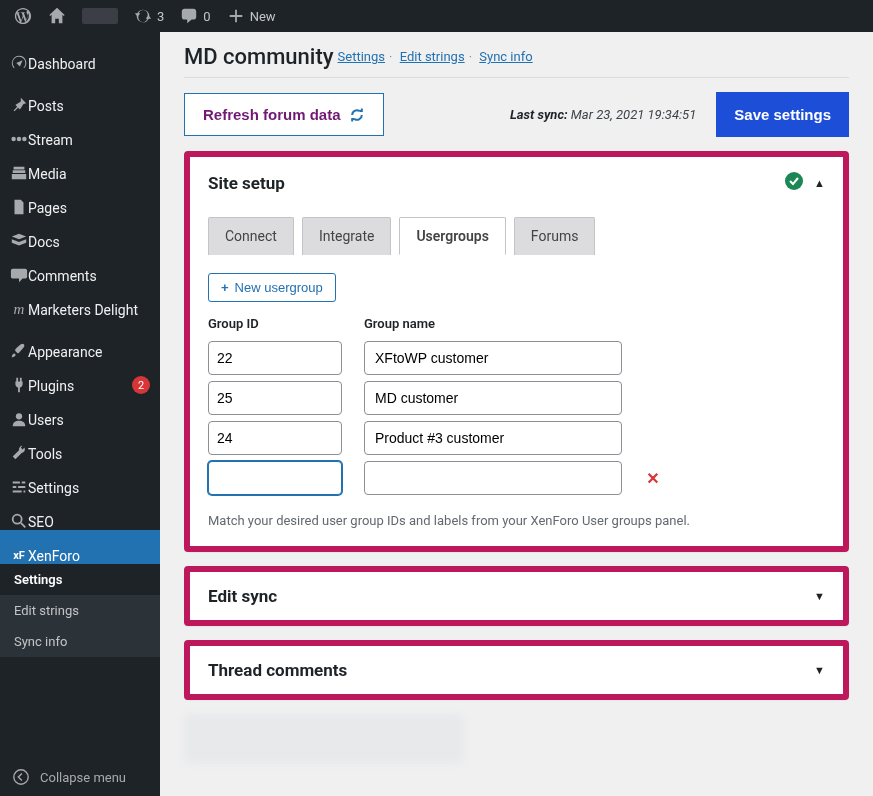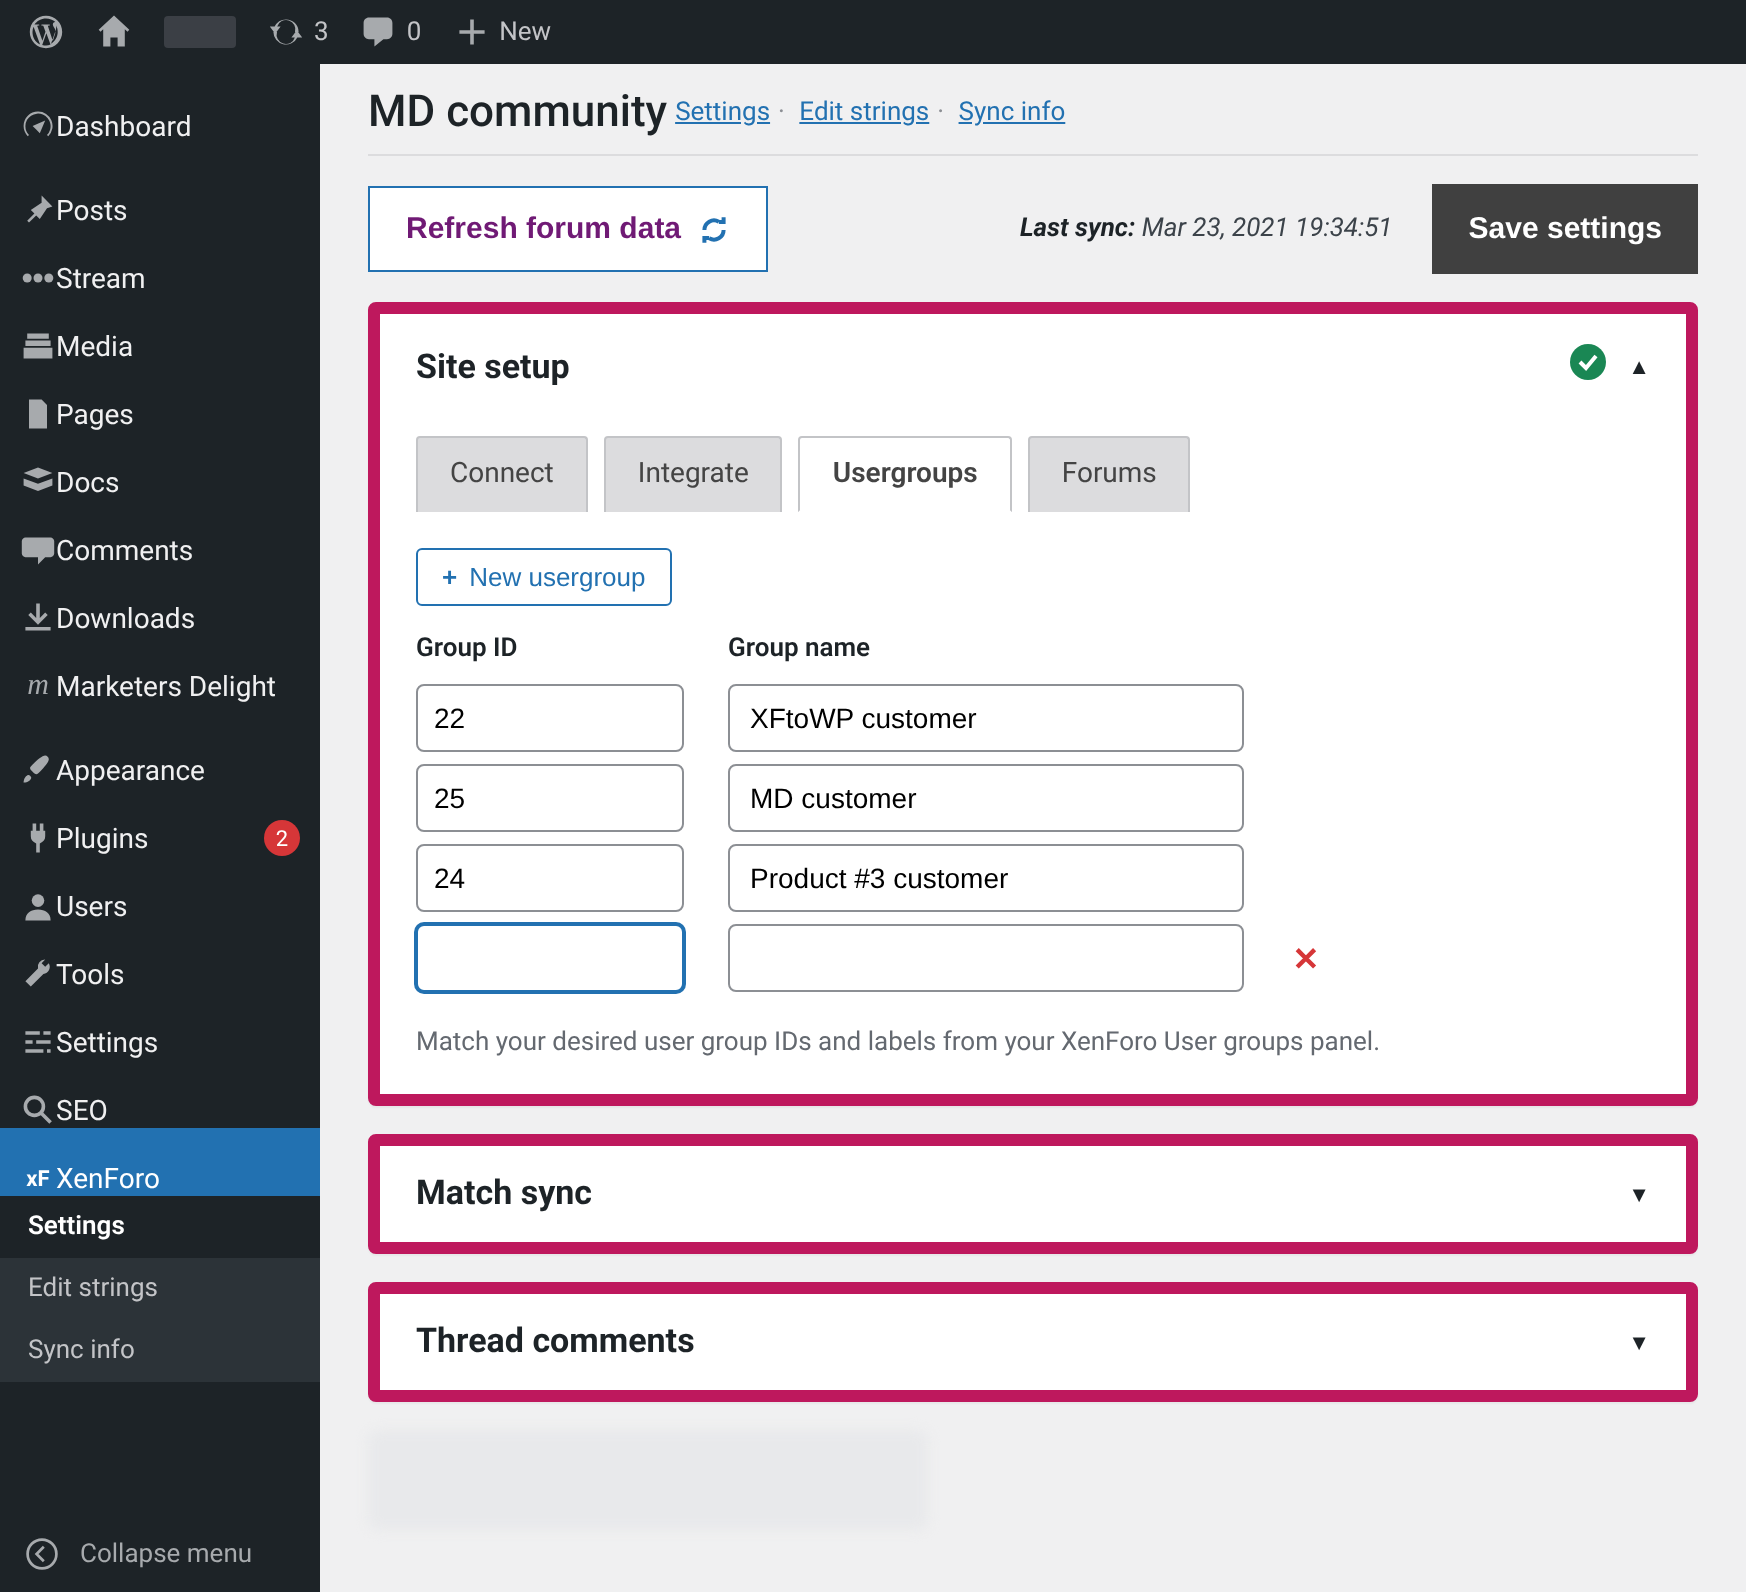--- a/index.html
+++ b/index.html
@@ -36,21 +36,21 @@
     .page-hdr h1 { font-size: 22px; font-weight: 500; }
     .tablinks a { color: #2271b1; text-decoration: underline; font-size: 13px; }
     .tablinks .dot { color: #8c8f94; margin: 0 4px; }
 
     .toolbar { display: flex; align-items: center; margin: 14px 0; gap: 20px; }
     .btn-outline { border: 1.5px solid #2271b1; color: #701a75; background: #fff; padding: 12px 18px; font-weight: 700; font-size: 15px; display: flex; align-items: center; gap: 8px; cursor: pointer; }
     .btn-outline svg { width: 16px; height: 16px; fill: none; stroke: #2271b1; stroke-width: 2.5; }
     .lastsync { margin-left: auto; font-size: 13px; }
     .lastsync .k { font-weight: 700; font-style: italic; }
     .lastsync .v { font-style: italic; color: #3c434a; }
-    .btn-primary { background: #404040; color: #fff; border: none; padding: 14px 18px; font-weight: 700; font-size: 15px; cursor: pointer; }
+    .btn-primary { background: #1d4ed8; color: #fff; border: none; padding: 14px 18px; font-weight: 700; font-size: 15px; cursor: pointer; }
 
     
     .panel { background: #fff; border: 6px solid #be185d; border-radius: 4px; margin-bottom: 14px; box-shadow: 0 1px 1px rgba(0,0,0,.04); }
     .panel-hdr { display: flex; align-items: center; padding: 14px 18px; font-size: 17px; font-weight: 700; cursor: pointer; }
     .panel-hdr .spacer { flex: 1; }
     .panel-hdr .ok { color: #1a8754; margin-right: 10px; }
     .caret { font-size: 11px; color: #1d2327; }
     .panel-body { padding: 0 18px 18px; }
 
     
@@ -164,28 +164,20 @@
         </li>
       <li>
           <span class="mi">
             <svg viewBox="0 0 20 20">
               <path d="M3 3h14c1 0 2 1 2 2v7c0 1-1 2-2 2h-3l-4 4v-4H3c-1 0-2-1-2-2V5c0-1 1-2 2-2z"></path>
             </svg>
           </span>
           <span class="mt">Comments</span>
         </li>
       <li>
-          <span class="mi">
-            <svg viewBox="0 0 20 20">
-              <path d="M9 2h2v8l3-3 1.4 1.4L10 13.8 4.6 8.4 6 7l3 3zM3 15h14v2H3z"></path>
-            </svg>
-          </span>
-          <span class="mt">Downloads</span>
-        </li>
-      <li>
           <span class="mi" style="font-style:italic;font-family:serif;font-size:15px">m</span>
           <span class="mt">Marketers Delight</span>
         </li>
       <li class="sep"></li>
       <li>
           <span class="mi">
             <svg viewBox="0 0 20 20">
               <path d="M14 2c1 0 2 1 2 2 0 2-4 6-6 8-1 1-2 0-3-1s-2-2-1-3c2-2 6-6 8-6zM4 13c1-1 3 1 2 2-1 2-4 2-4 2s0-3 2-4z"></path>
             </svg>
           </span>
@@ -322,21 +314,21 @@
           <input type="text" value="" style="">
           <span class="del">✕</span>
         </div>
 
         <div class="hint">Match your desired user group IDs and labels from your XenForo User groups panel.</div>
       </div>
     </div>
 
     <div class="panel">
       <div class="panel-hdr">
-        <span>Match sync</span>
+        <span>Edit sync</span>
         <span class="spacer"></span>
         <span class="caret">▼</span>
       </div>
     </div>
 
     <div class="panel">
       <div class="panel-hdr">
         <span>Thread comments</span>
         <span class="spacer"></span>
         <span class="caret">▼</span>

